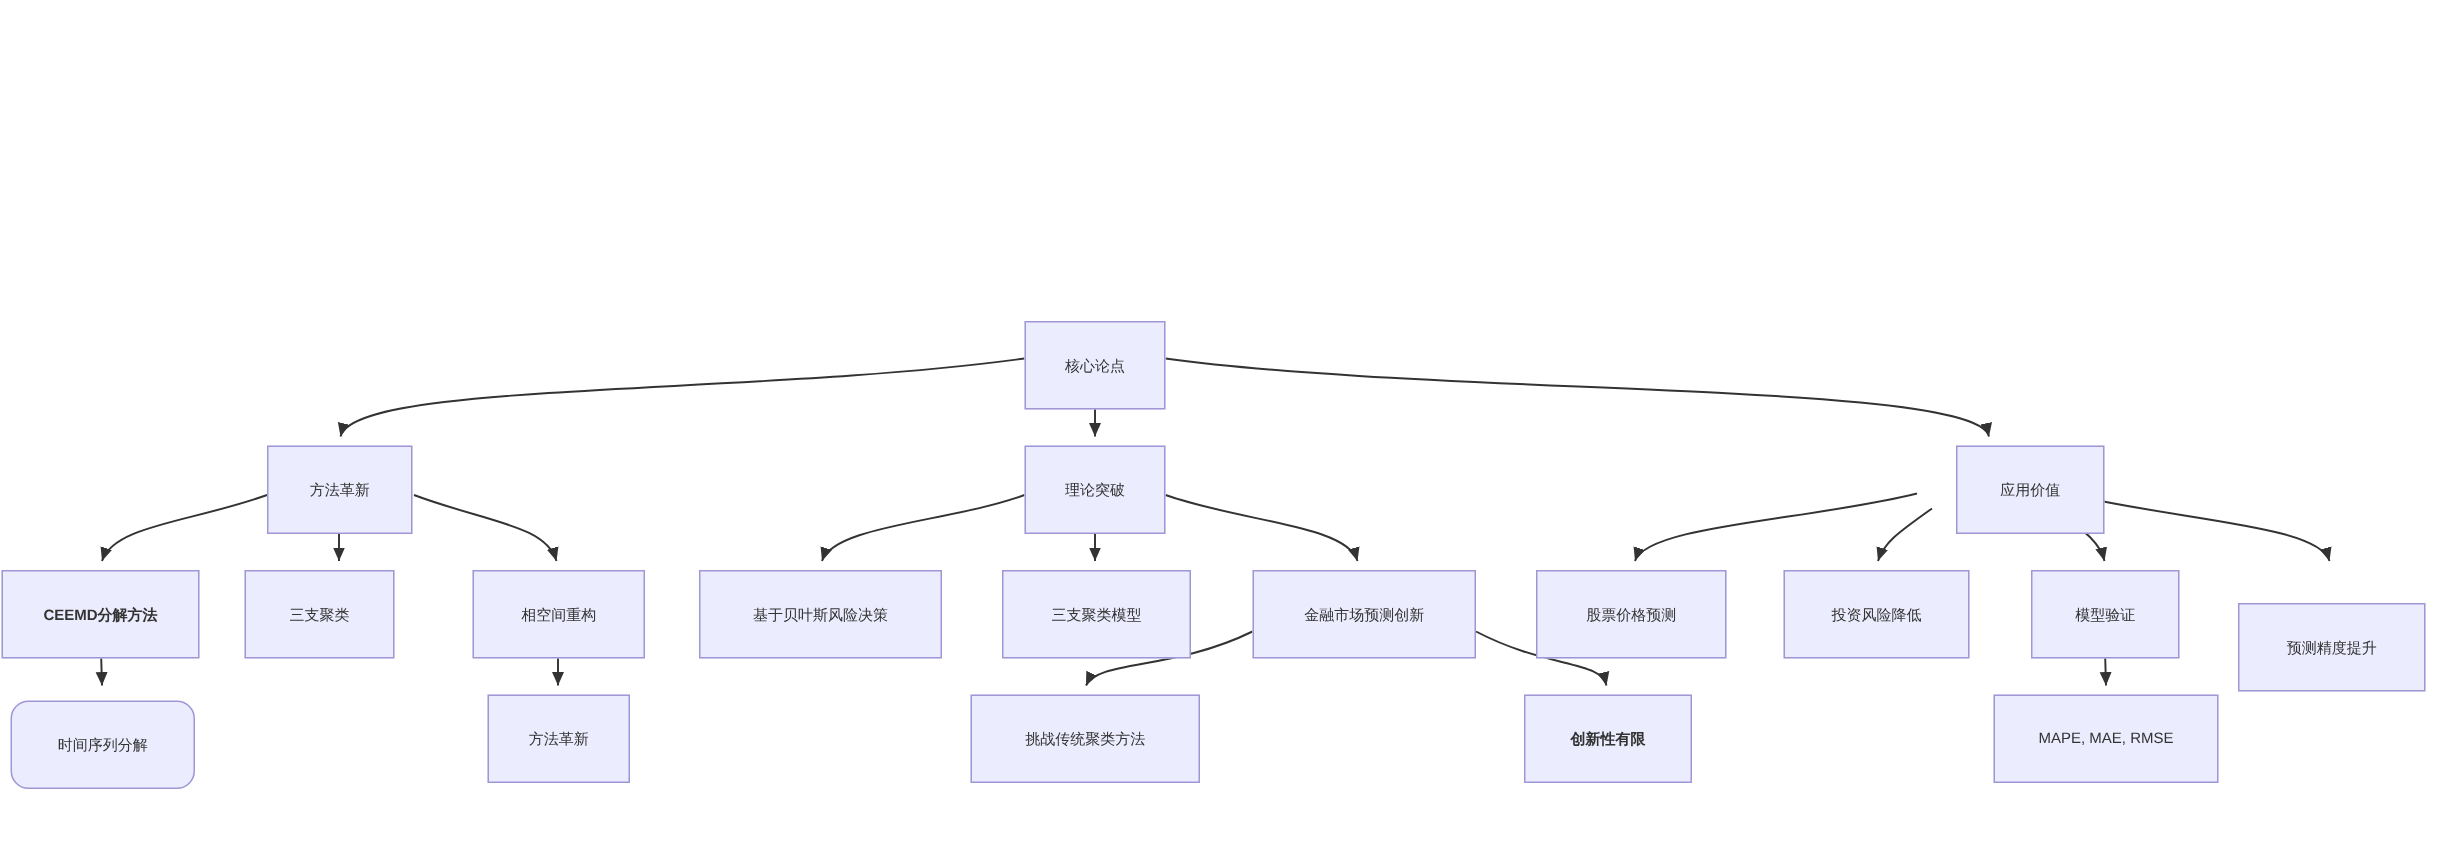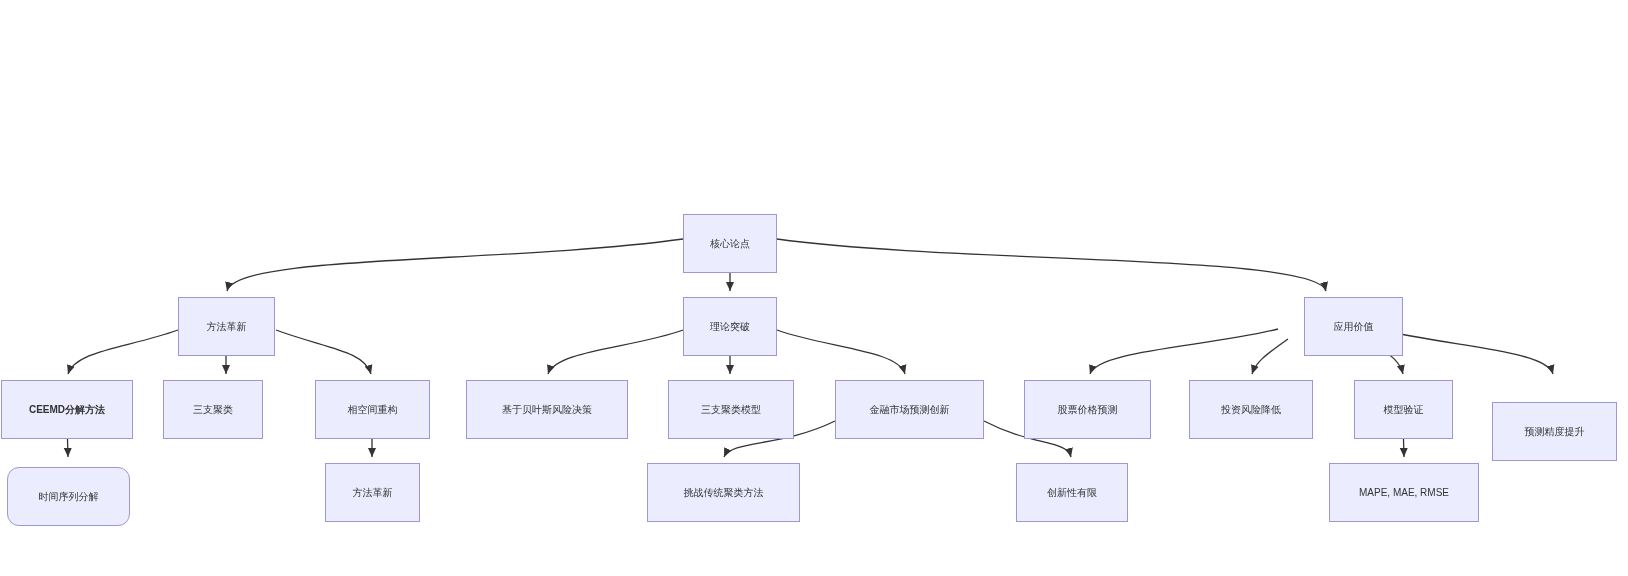--- a/index.html
+++ b/index.html
@@ -120,20 +120,20 @@
 
   <div class="node" style="left:7px; top:467px; width:123px;border-radius:12px;">
     <span>时间序列分解</span>
   </div>
   <div class="node" style="left:325px; top:463px; width:95px;">
     <span>方法革新</span>
   </div>
   <div class="node" style="left:647px; top:463px; width:153px;">
     <span>挑战传统聚类方法</span>
   </div>
-  <div class="node" style="left:1016px; top:463px; width:112px;">
+  <div class="node" style="left:1016px; top:463px; width:112px;font-weight:bold;">
     <span>创新性有限</span>
   </div>
   <div class="node" style="left:1329px; top:463px; width:150px;">
     <span>MAPE, MAE, RMSE</span>
   </div>
 
 </div>
 
 </body></html>

